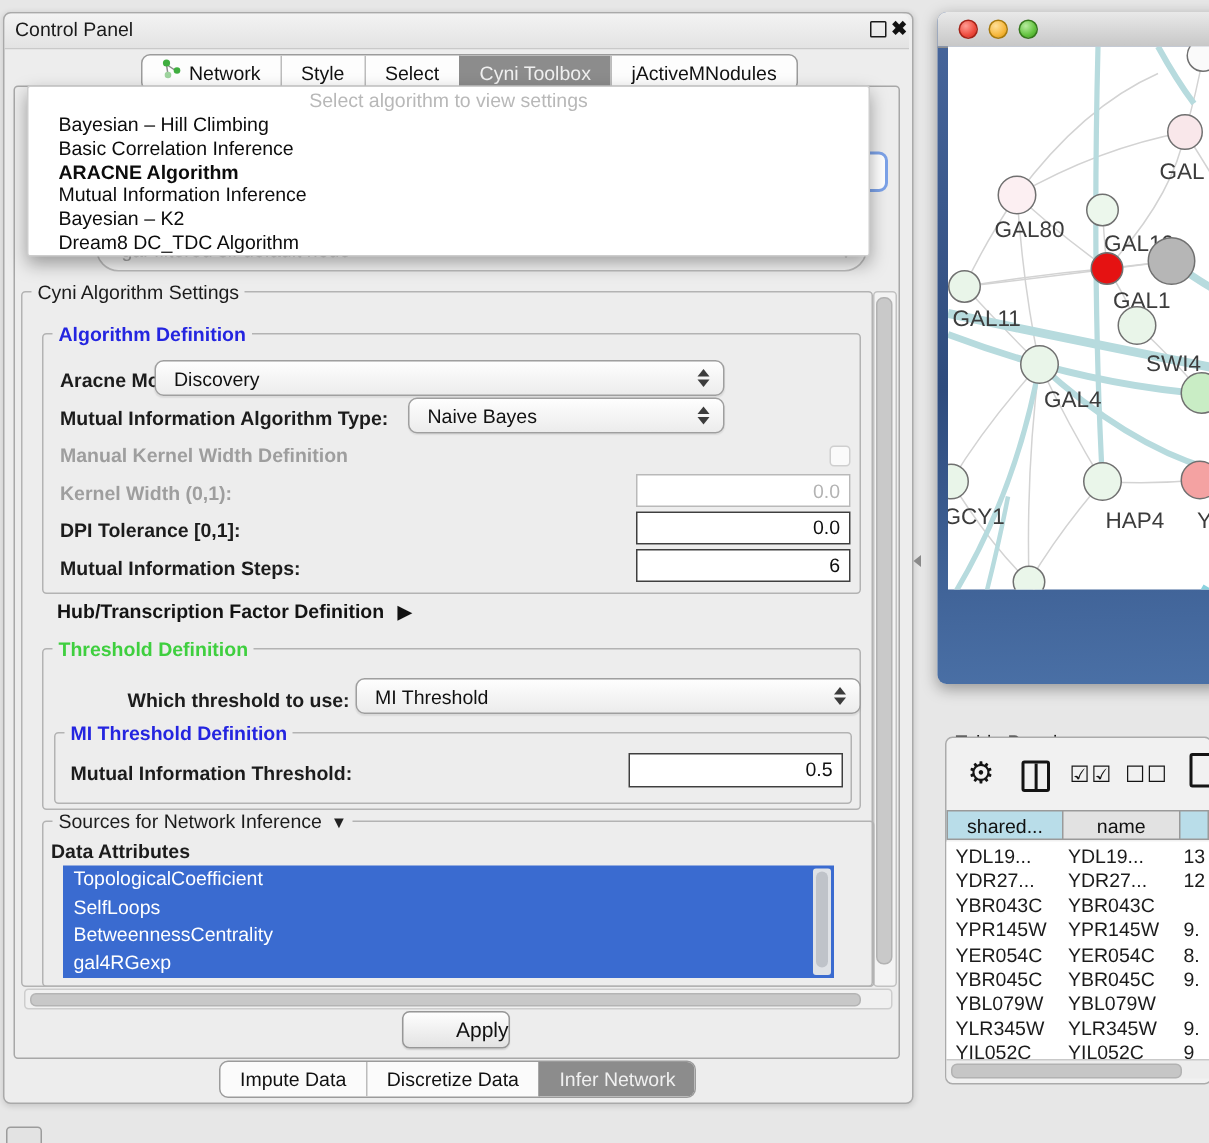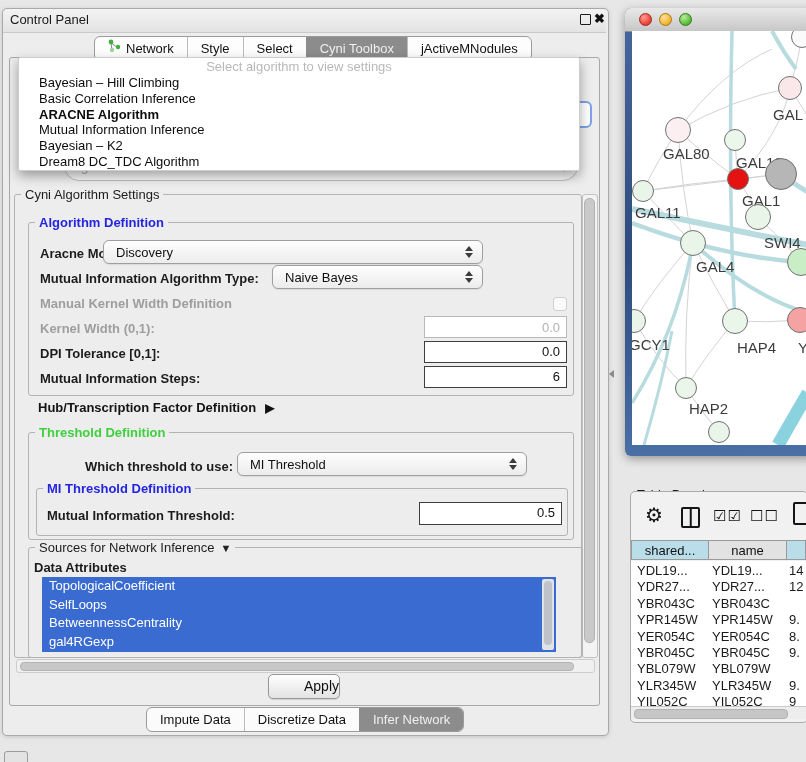--- a/index.html
+++ b/index.html
@@ -107,21 +107,21 @@
   
   #net{left:625px;top:8px;width:190px;height:448px;border-radius:6px 0 0 6px;
       box-shadow:0 3px 10px rgba(0,0,0,.35);
       background:linear-gradient(178deg,#48679d 0%,var(--window-frame-blue,#2e4b7d) 55%,#4a70a6 100%)}
   #net-title{left:625px;top:8px;width:190px;height:23px;background:linear-gradient(#e9e9e9,#c7c7c7);
       border-bottom:1px solid #8f8f8f;border-radius:6px 0 0 0}
   .light{position:absolute;top:13px;width:13px;height:13px;border-radius:50%;box-sizing:border-box}
   #light-red{left:639px;background:radial-gradient(circle at 35% 30%,#ff9d94,#ee4b3e 60%,#c62c20);border:1px solid #a52318}
   #light-yellow{left:659px;background:radial-gradient(circle at 35% 30%,#ffe09a,#f6b73c 60%,#d0920e);border:1px solid #a87a0d}
   #light-green{left:679px;background:radial-gradient(circle at 35% 30%,#b8eda0,#62c23e 60%,#3f9422);border:1px solid #35791c}
-  #net-canvas{left:632px;top:31px;width:174px;height:414px;background:#fff;overflow:hidden}
+  #net-canvas{left:632px;top:31px;width:174px;height:362px;background:#fff;overflow:hidden}
   .nnode{position:absolute;border-radius:50%;border:1px solid #707070;box-sizing:border-box}
   .nlabel{position:absolute;font-size:15px;color:#3c3c3c;white-space:nowrap}
 
   
   #tp-title{left:637px;top:487px;font-size:13px;color:#1a1a1a}
   #tp{left:630px;top:491px;width:176px;height:230px;background:#f1f1f1;border:1px solid #ababab;border-radius:5px}
   #gear-icon{left:645px;top:503px;font-size:20px;color:#141414}
   #cols-icon{left:681px;top:507px;width:15px;height:17px;border:2.5px solid #141414;border-radius:2px}
   #cols-icon i{position:absolute;left:50%;top:0;width:2.5px;height:100%;background:#141414;transform:translateX(-50%)}
   #checks-icon{left:713px;top:507px;font-size:15px;letter-spacing:1px;color:#141414}
@@ -242,21 +242,21 @@
   <div class="tfield en" style="left:424px;top:366px;width:143px;height:22px;line-height:19px">6</div>
 
   <div class="abs" id="hub-row">
     <span>Hub/Transcription Factor Definition</span><span id="hub-arrow">▶</span>
   </div>
 
   <div class="fieldset" id="fs-thresh">
     <span class="legend green">Threshold Definition</span>
   </div>
   <div class="flabel" style="left:85px;top:459px">Which threshold to use:</div>
-  <div class="combo" style="left:237px;top:452px;width:290px;height:24px">
+  <div class="combo" style="left:237px;top:452px;width:337px;height:24px">
     <span>MI Threshold</span>
     <span class="spin">
         <i class="up"></i>
         <i class="dn"></i>
       </span>
   </div>
   <div class="fieldset" id="fs-mi">
     <span class="legend blue" style="font-weight:bold">MI Threshold Definition</span>
   </div>
   <div class="flabel" style="left:47px;top:508px">Mutual Information Threshold:</div>
@@ -351,21 +351,21 @@
   <div class="abs" id="unchecks-icon">☐☐</div>
   <div class="abs" id="doc-icon"></div>
 
   <div class="th" id="th1">shared...</div>
   <div class="th" id="th2">name</div>
   <div class="th" id="th3"></div>
   <div class="abs" id="tbody">
       <div class="trow">
         <div class="tc1">YDL19...</div>
         <div class="tc2">YDL19...</div>
-        <div class="tc3">14</div>
+        <div class="tc3">13</div>
       </div>
       <div class="trow">
         <div class="tc1">YDR27...</div>
         <div class="tc2">YDR27...</div>
         <div class="tc3">12</div>
       </div>
       <div class="trow">
         <div class="tc1">YBR043C</div>
         <div class="tc2">YBR043C</div>
         <div class="tc3"></div>

